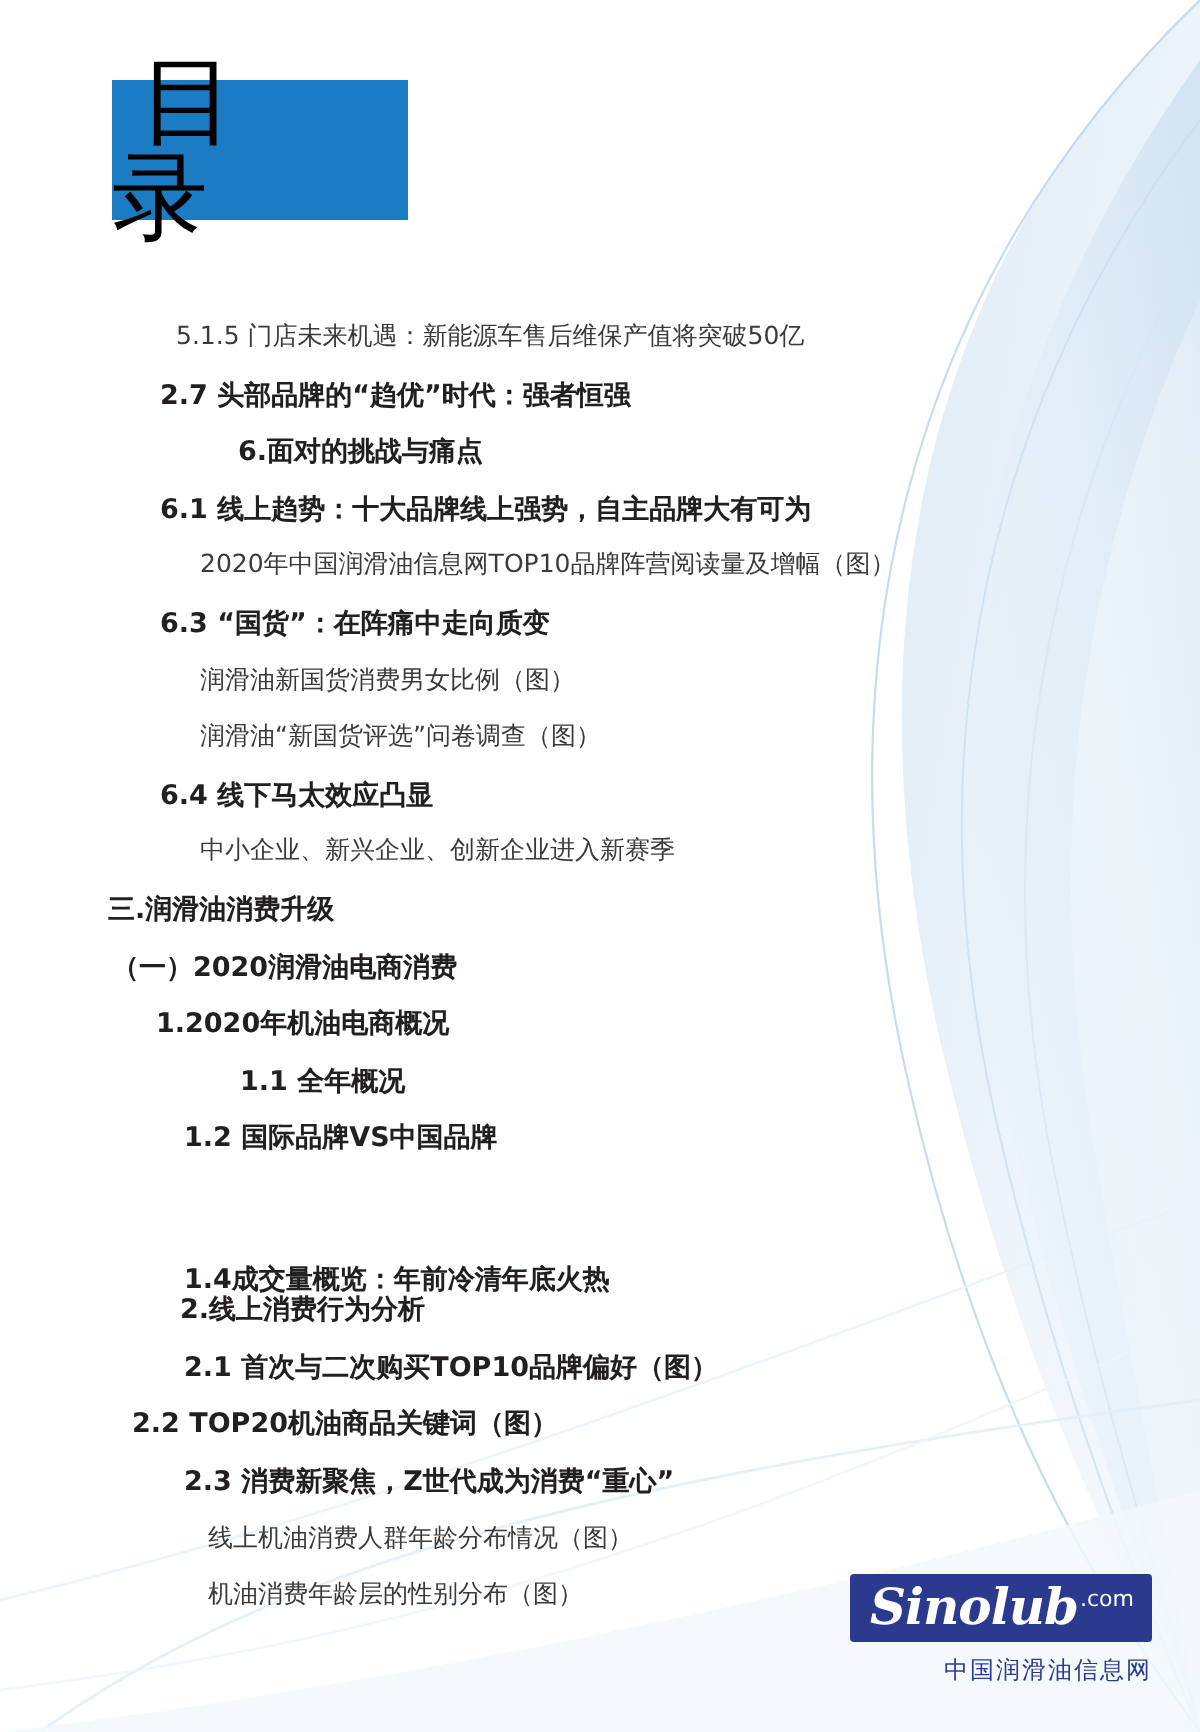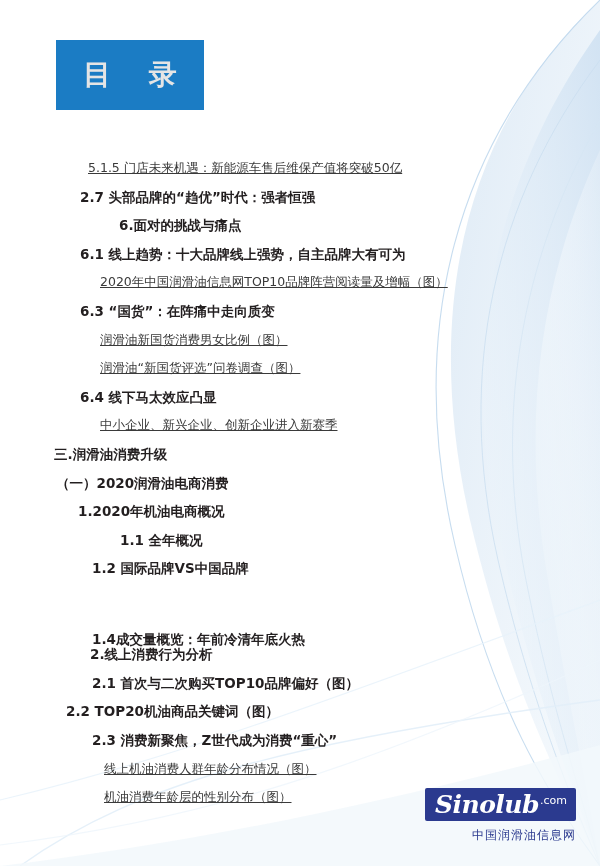--- a/index.html
+++ b/index.html
@@ -36,26 +36,26 @@
     left: 56px;
     top: 40px;
     width: 148px;
     height: 70px;
     background: #1b7cc4;
     display: flex;
     align-items: center;
     justify-content: center;
   }
   .title-text {
-    color: #e5e5e5;
-    font-size: 28px;
+    color: #000000;
+    font-size: 48px;
     letter-spacing: 14px;
     text-indent: 14px;
     font-family: "DejaVu Sans", "Liberation Sans", sans-serif;
-    font-weight: 700;
+    font-weight: 400;
     line-height: 1;
   }
   
   .toc {
     position: absolute;
     left: 0;
     top: 160px;
     width: 600px;
   }
   .toc-item {
@@ -64,21 +64,20 @@
     font-family: "DejaVu Sans", "Liberation Sans", sans-serif;
   }
   .lvl-a { 
     font-weight: bold;
     font-size: 13.5px;
   }
   .lvl-b { 
     font-weight: normal;
     font-size: 12.5px;
     color: #3a3a3a;
-    text-decoration: underline;
   }
   
   .footer {
     position: absolute;
     right: 24px;
     bottom: 22px;
     text-align: right;
   }
   .logo-box {
     display: inline-block;

